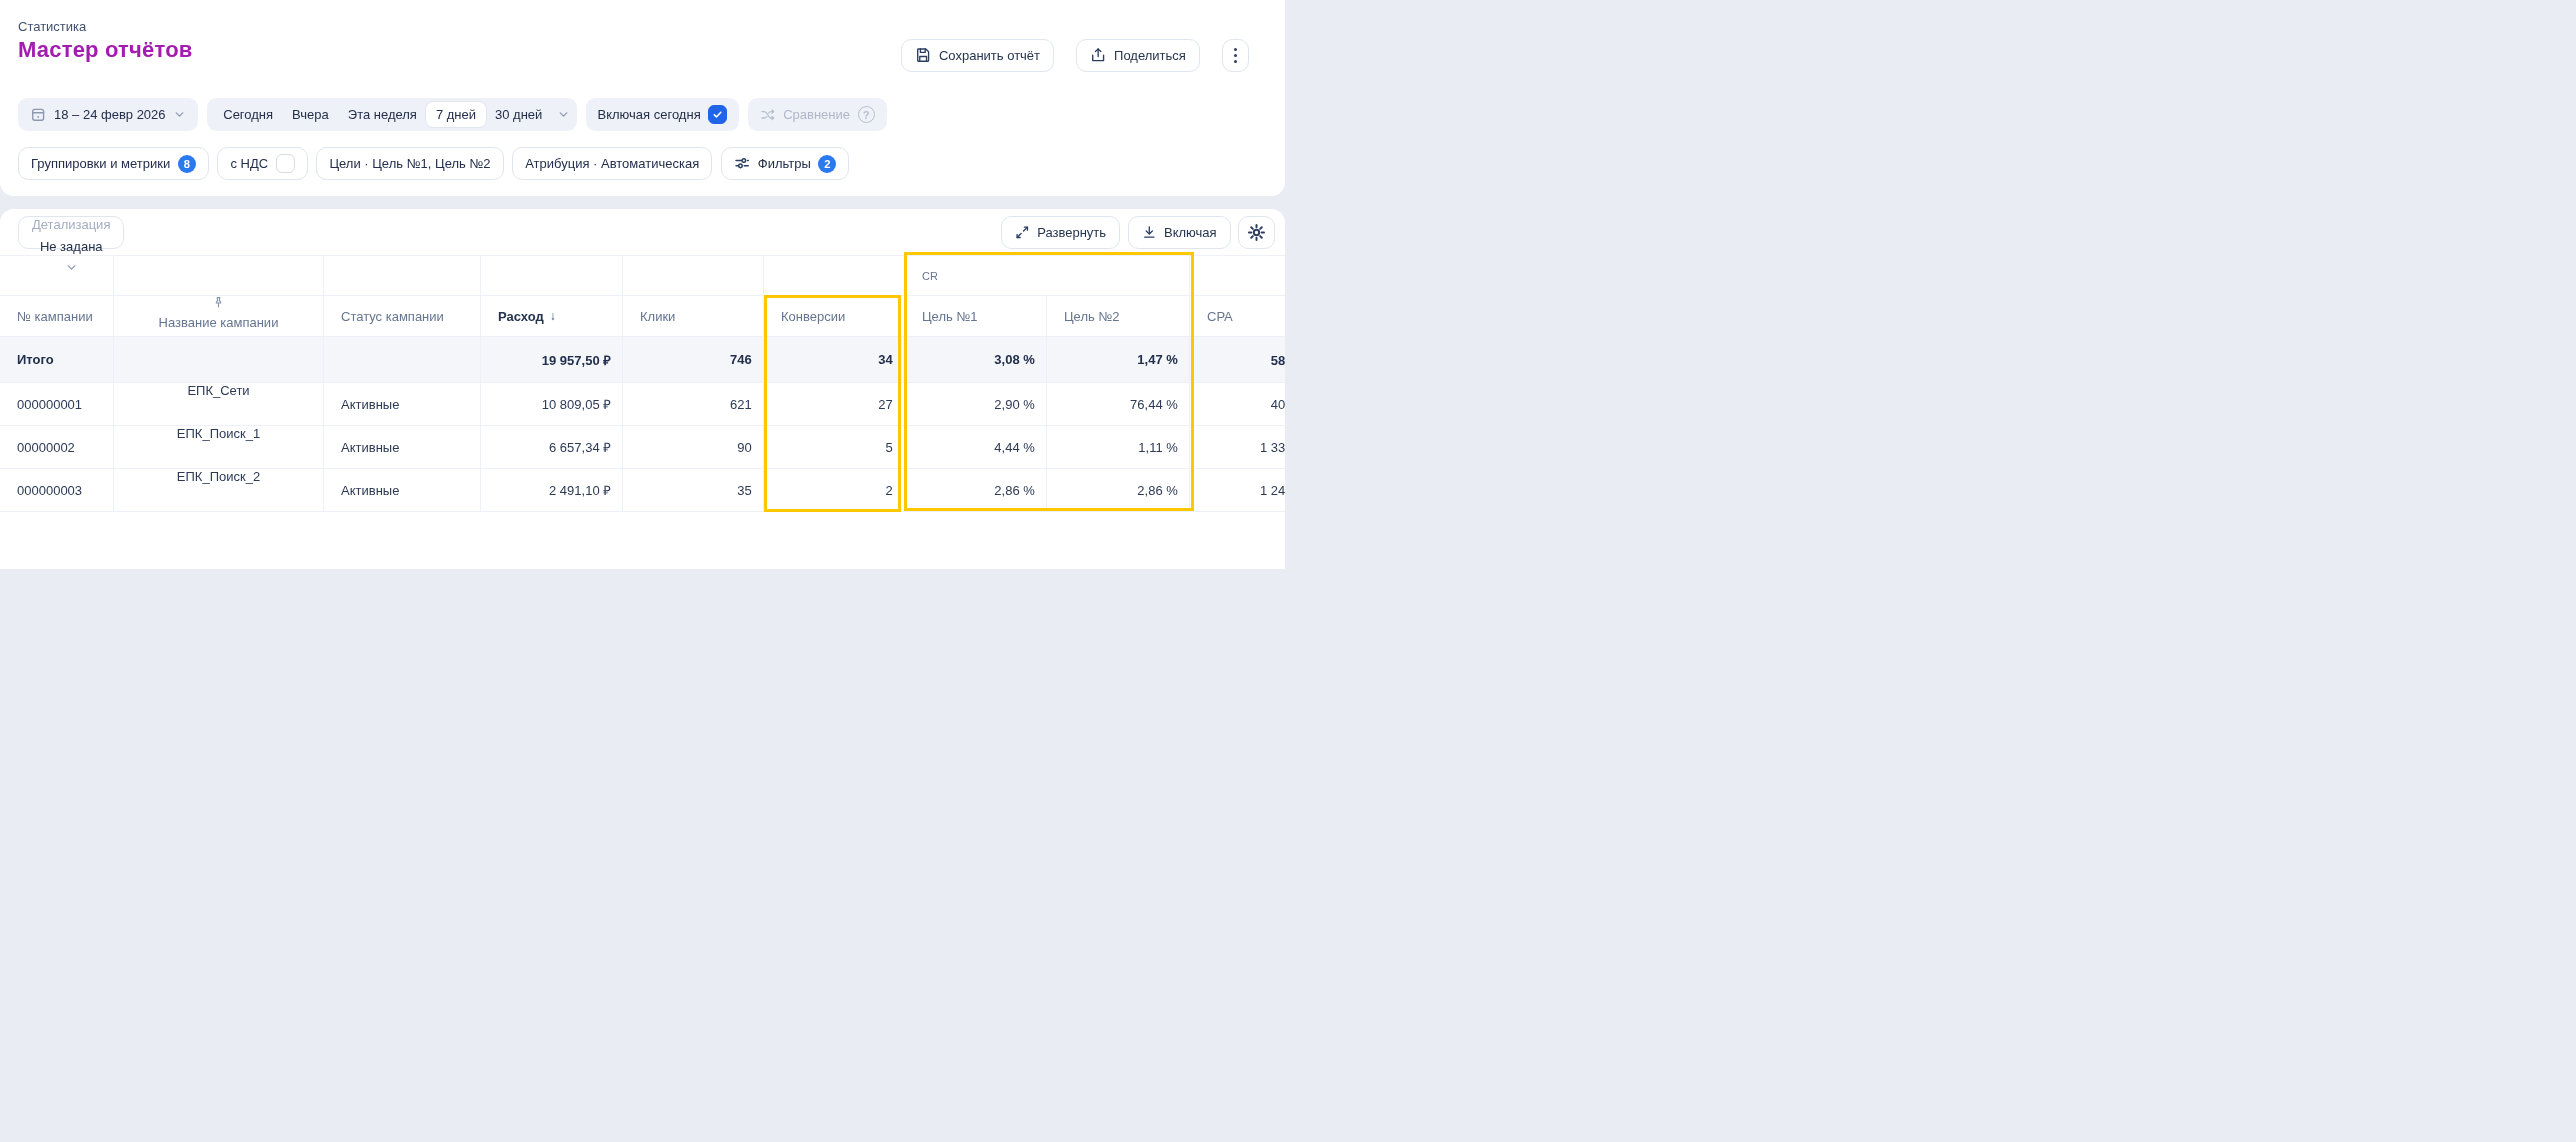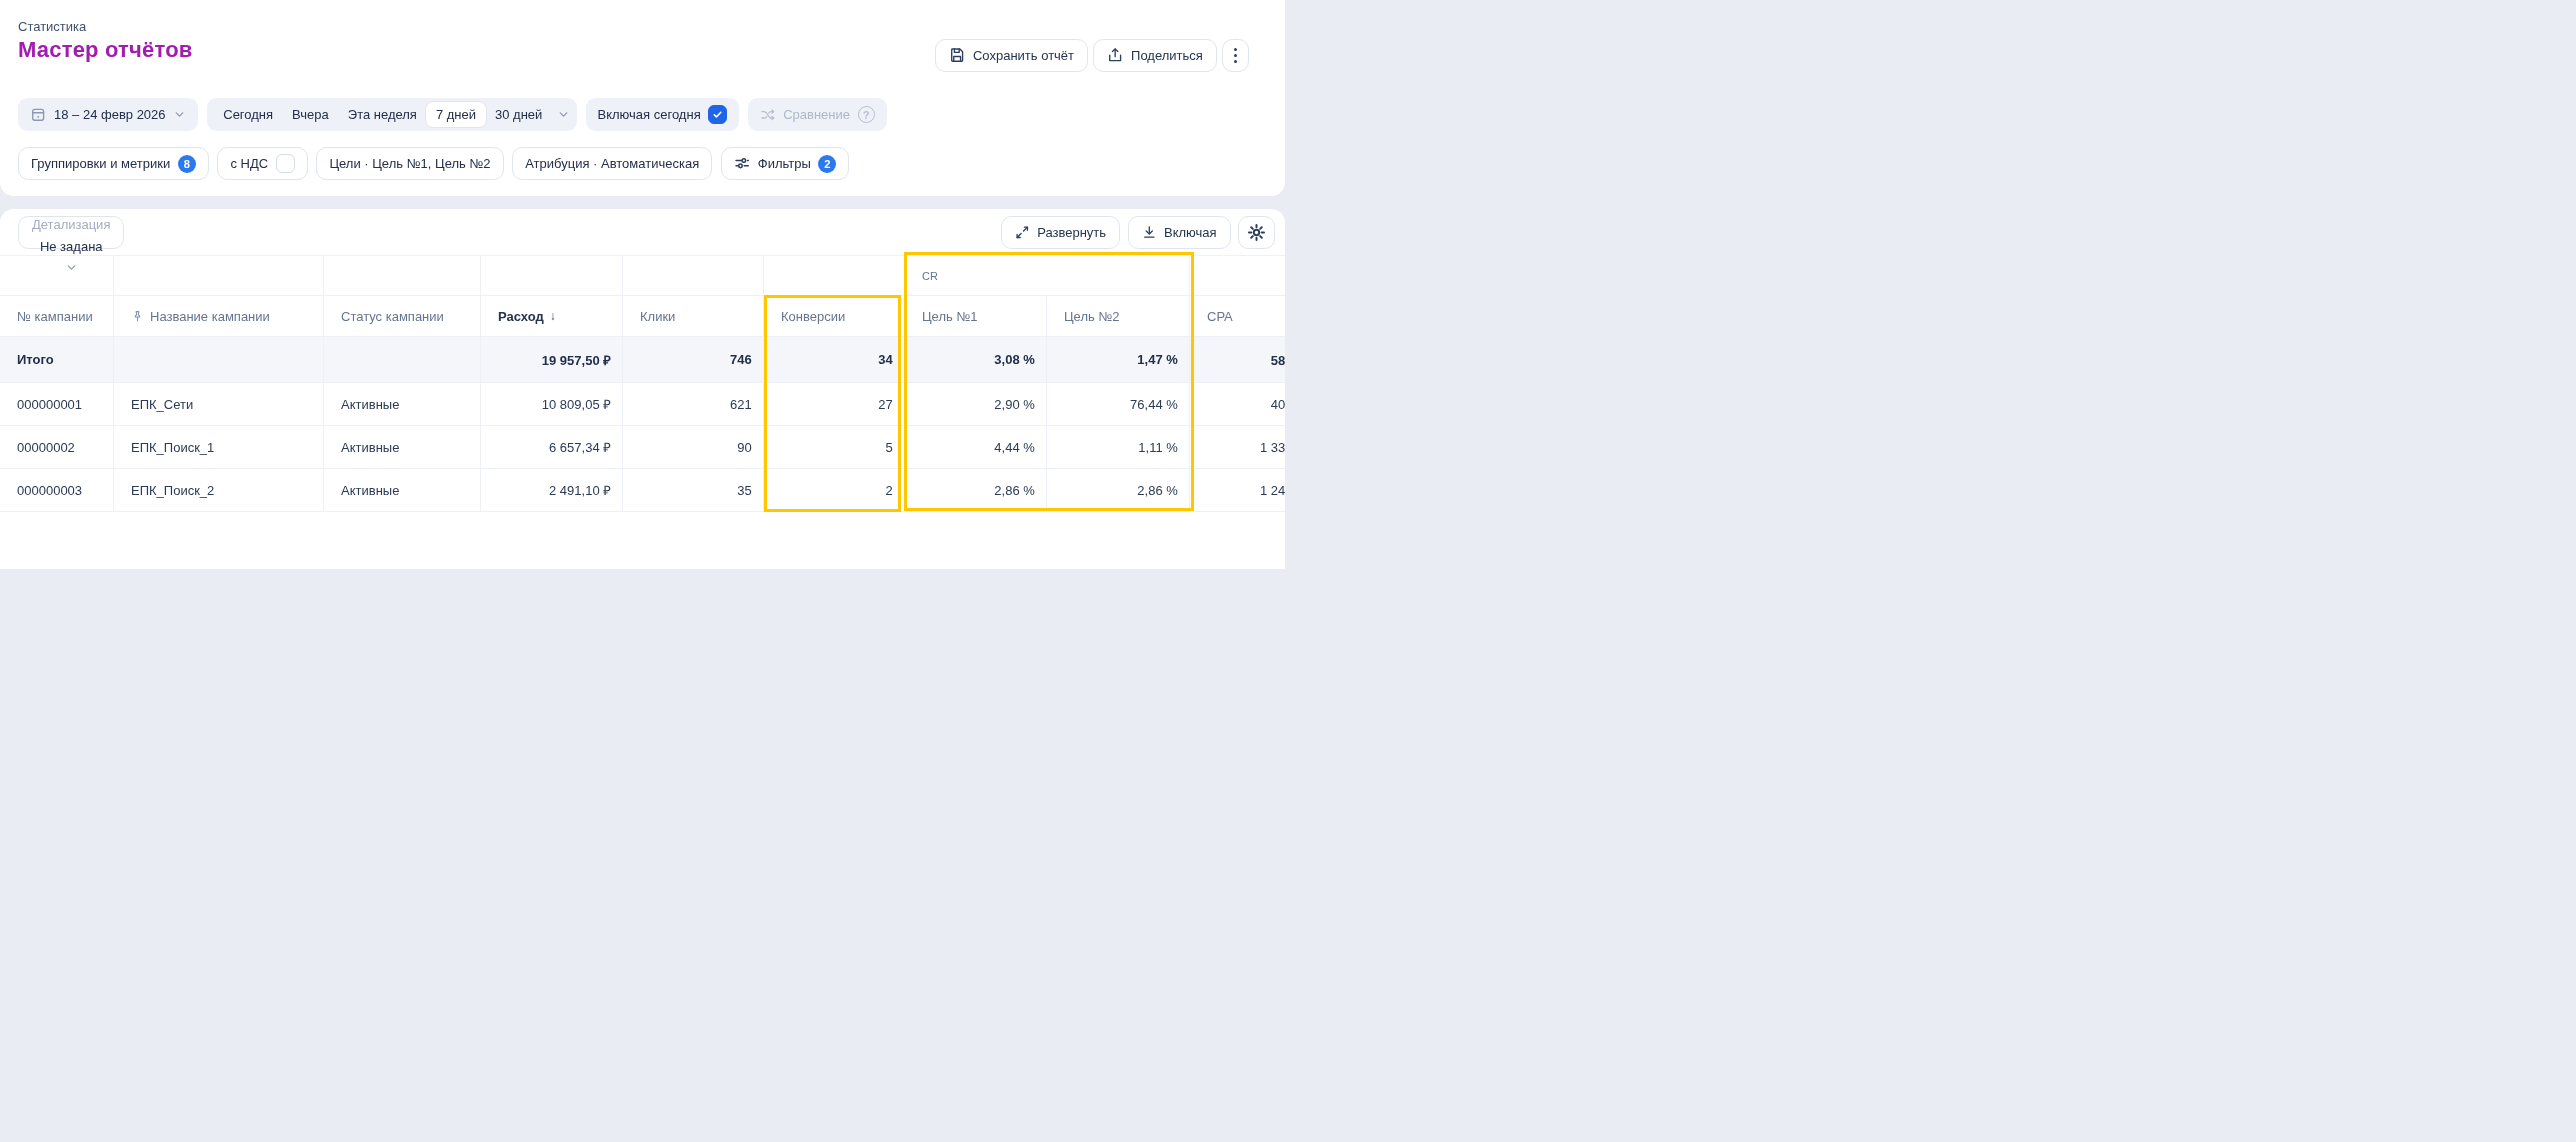--- a/index.html
+++ b/index.html
@@ -7,21 +7,21 @@
   body { font-family:"Liberation Sans", sans-serif; color:#2c3a55; }
   .page { position:relative; width:1288px; height:571px; overflow:hidden; background:#e9edf3; }
 
   
   .card-top { position:absolute; left:0; top:0; width:1285px; height:196px; background:#fff; border-radius:0 0 13.7px 13.7px; }
   .card-table { position:absolute; left:0; top:209px; width:1285px; height:360px; background:#fff; border-radius:13.7px 13.7px 0 0; overflow:hidden; }
 
   
   .breadcrumb { position:absolute; left:18px; top:19px; font-size:13px; color:#40506f; }
   .page-title { position:absolute; left:18px; top:37px; font-size:22px; font-weight:700; color:#a21caf; letter-spacing:0.2px; }
-  .header-actions { position:absolute; right:36px; top:39px; display:flex; gap:5px; }
+  .header-actions { position:absolute; right:36px; top:39px; display:flex; gap:22px; }
 
   .btn { display:inline-flex; align-items:center; gap:7.7px; height:33px; padding:0 13px;
          background:#fff; border:0.9px solid #dfe4ee; border-radius:10.3px; cursor:pointer;
          font-size:13px; color:#25354f; font-family:inherit; }
   .btn svg { flex:0 0 auto; }
   .btn.icon-only { padding:0 7.7px; }
   .kebab { display:flex; flex-direction:column; gap:2.6px; padding:0 3.4px; }
   .kebab i { width:3px; height:3px; border-radius:50%; background:#2c3e5f; }
 
   
@@ -58,21 +58,21 @@
   .gear-glyph { font-size:18px; color:#2c3e5f; line-height:1; }
 
   
   .table-wrap { position:absolute; left:0; top:46px; width:1334px; }
   .trow { display:flex; border-bottom:0.9px solid #edf0f6; }
   .trow.group { height:41px; border-top:0.9px solid #eef1f6; }
   .trow.heads { height:41px; }
   .trow.total { height:46px; background:#f4f6fa; }
   .trow.data  { height:43px; }
   .tc { height:100%; border-right:0.9px solid #edf0f6; display:flex; align-items:center; padding:0 17px; font-size:13px; overflow:hidden; white-space:nowrap; }
-  .c1{width:114px;} .c2{width:210px;} .c3{width:157px;} .c4{width:142px;} .c5{width:141px;}
+  .c1{width:114px;} .c2{width:210px;flex-direction:column;} .c3{width:157px;} .c4{width:142px;} .c5{width:141px;}
   .c6{width:141px;} .c7{width:142px;} .c8{width:143px;} .c9{width:143px; border-right:none;}
   .cgroup{width:285px;}
   .th { color:#66758f; gap:6px; }
   .th.sorted { color:#25334f; font-weight:700; }
   .th .sort { font-weight:400; font-size:12px; color:#3c4c6d; }
   .num { justify-content:flex-end; text-align:right; padding-right:11.2px; }
   .total .tc { font-weight:700; color:#222f4d; }
   .data .tc { color:#2c3a55; }
   .cr-label { color:#66758f; font-size:11px; }
   .pin { color:#8494ad; }

